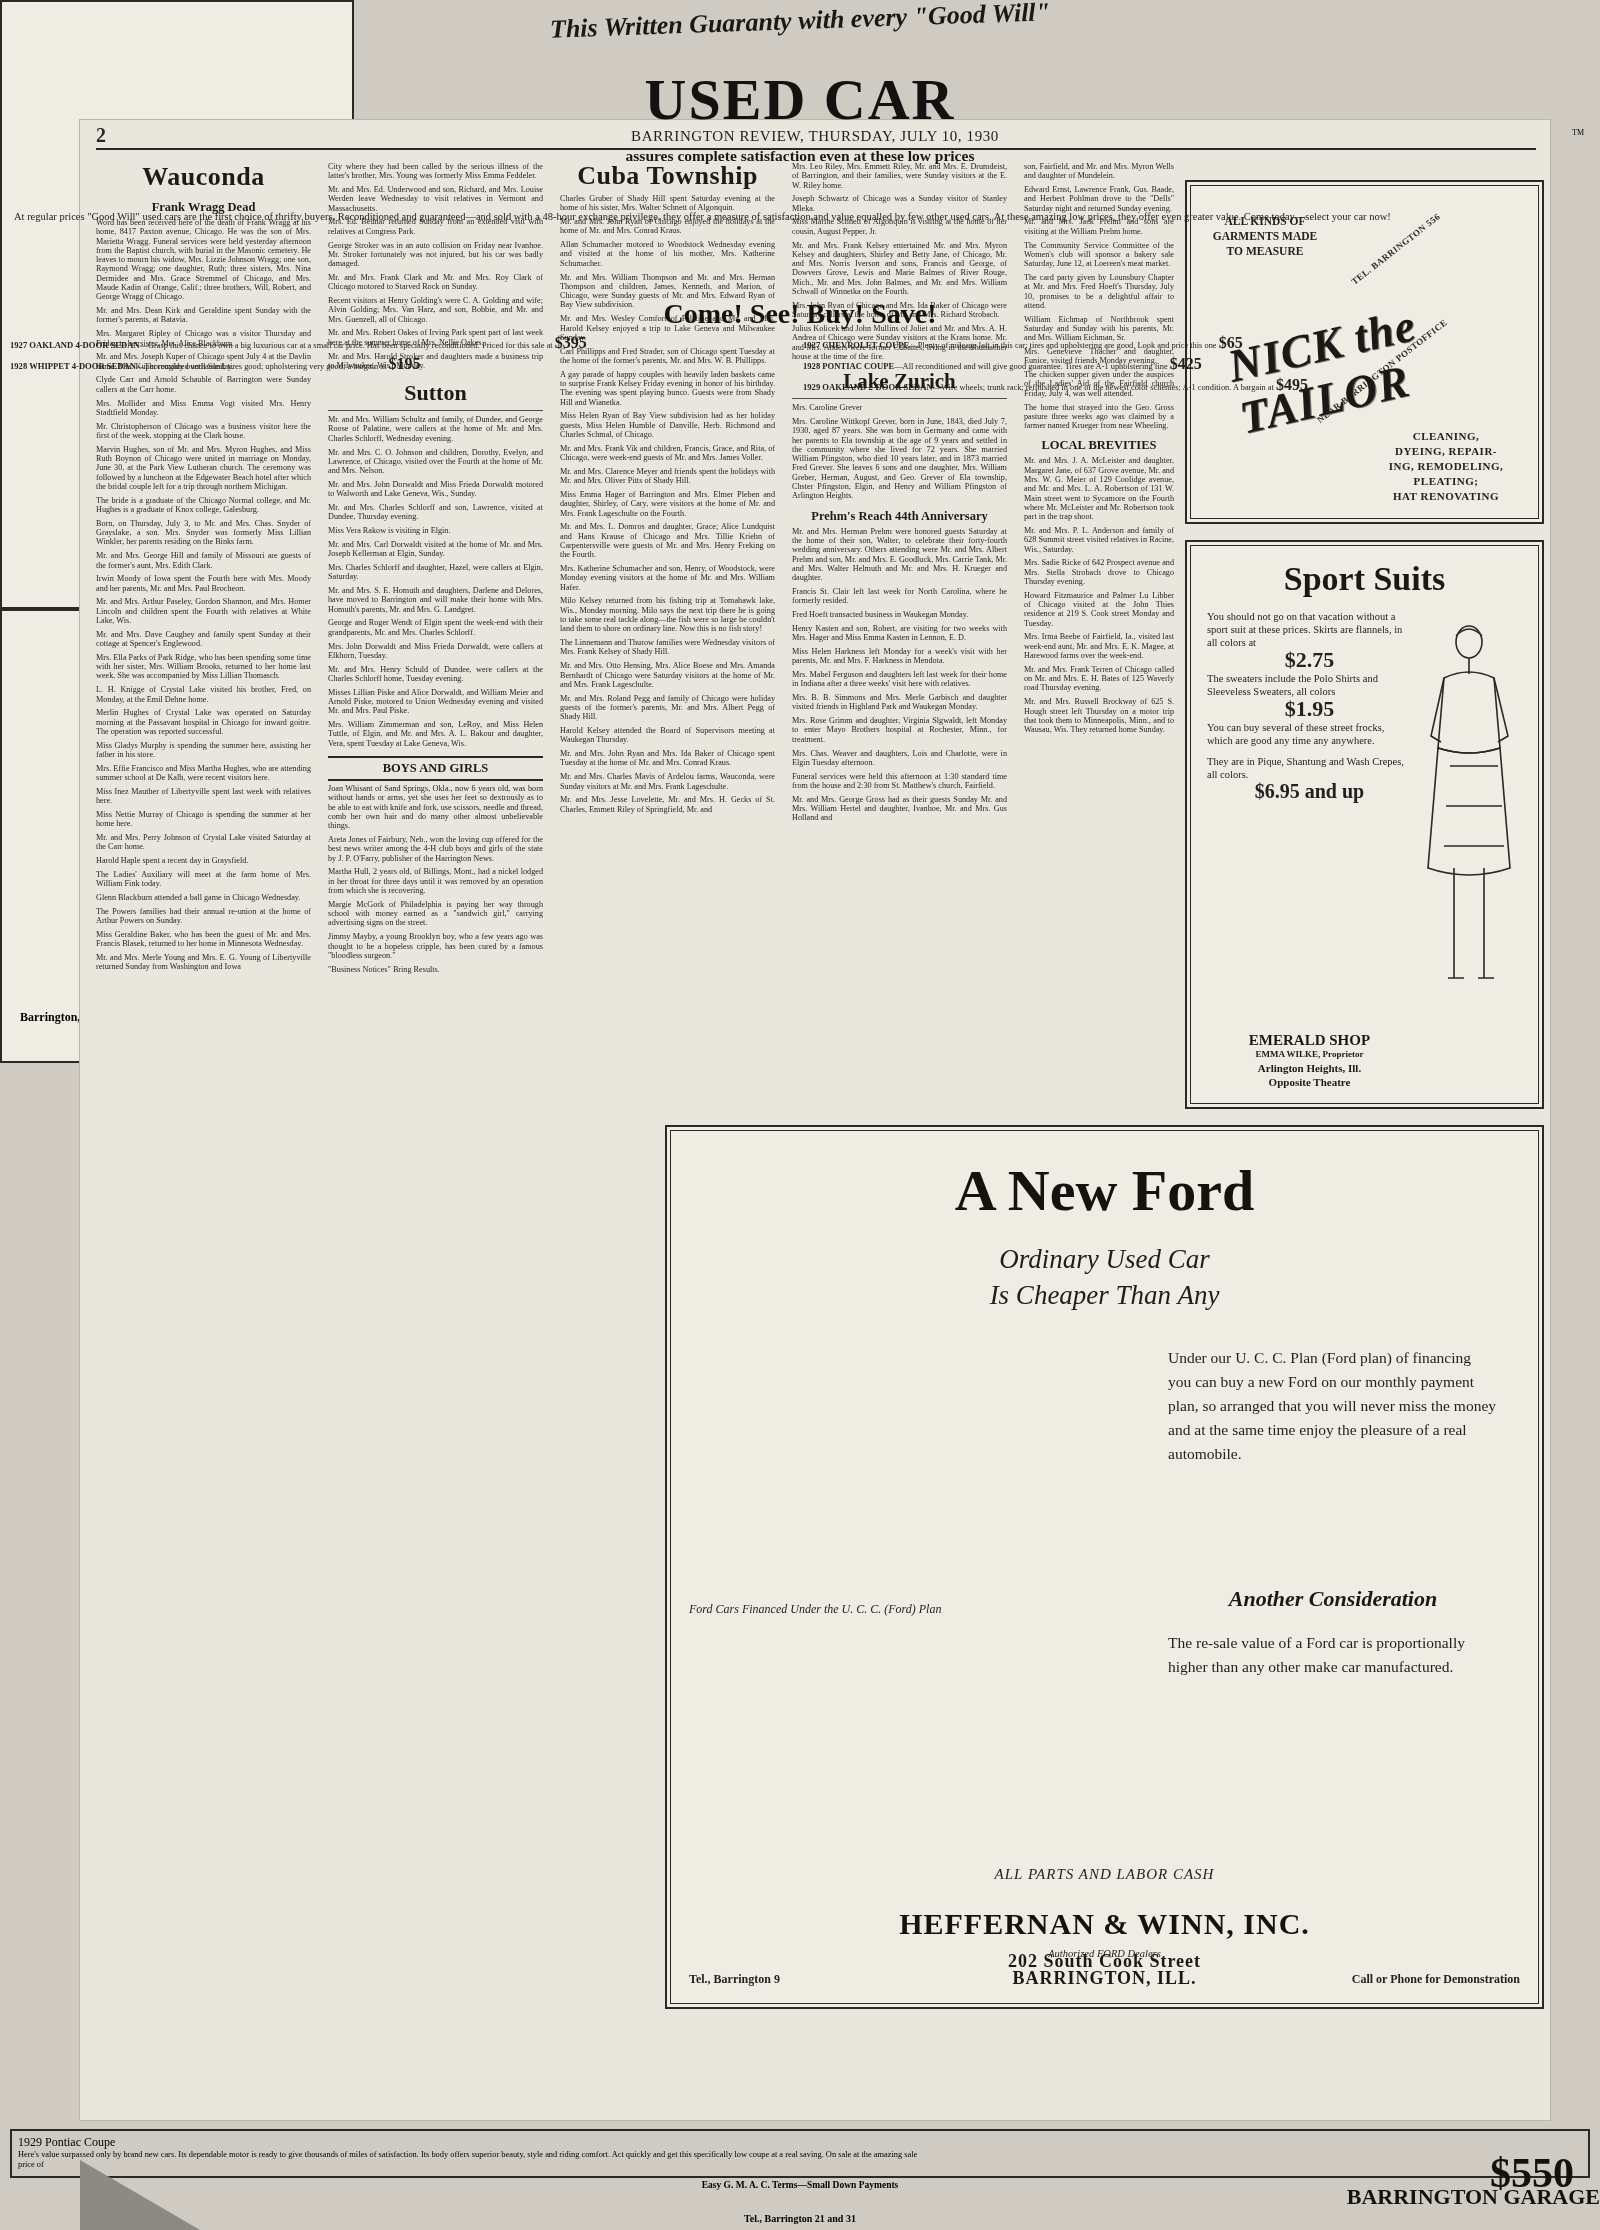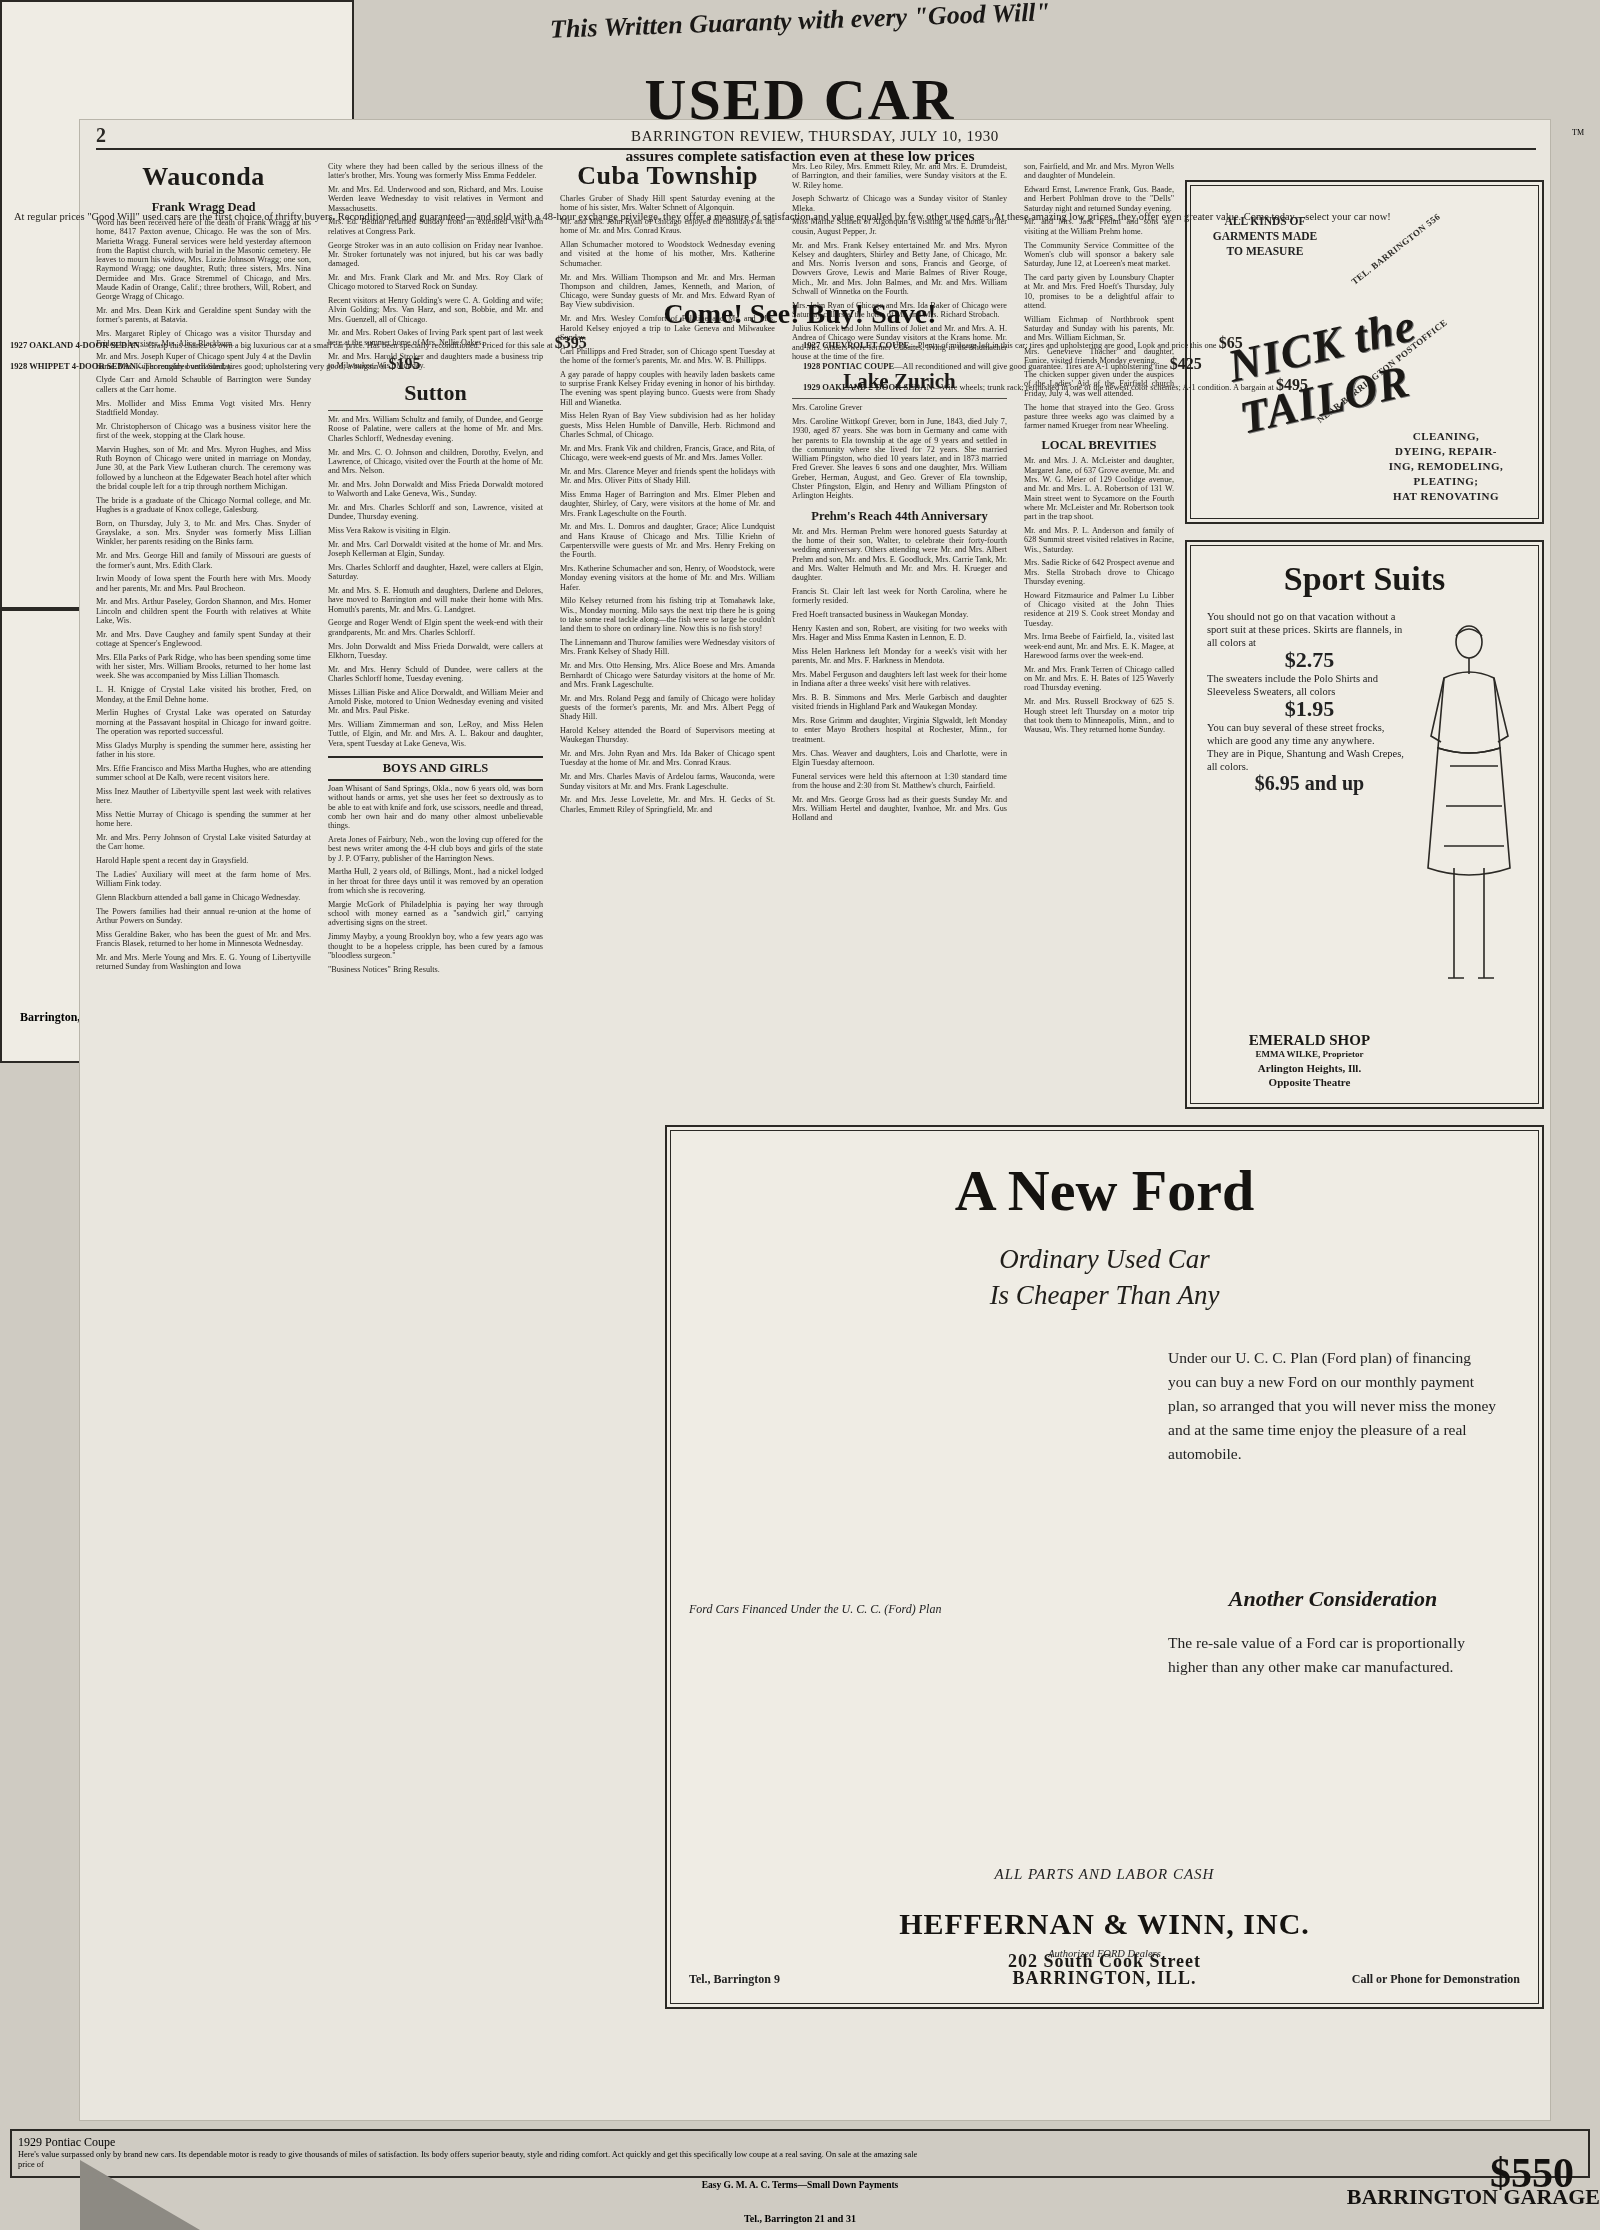--- a/index.html
+++ b/index.html
@@ -321,21 +321,21 @@
 
   <div class="ad" id="ad-sport">
     <div class="inner">
       <div class="sport-title">Sport Suits</div>
       <div class="sport-body">
         <div>You should not go on that vacation without a sport suit at these prices. Skirts are flannels, in all colors at</div>
         <div class="price">$2.75</div>
         <div>The sweaters include the Polo Shirts and Sleeveless Sweaters, all colors</div>
         <div class="price">$1.95</div>
         <div>You can buy several of these street frocks, which are good any time any anywhere.</div>
-        <div style="margin-top:0;">They are in Pique, Shantung and Wash Crepes, all colors.</div>
+        <div style="margin-top:8px;">They are in Pique, Shantung and Wash Crepes, all colors.</div>
         <div class="price" style="font-size:20px;">$6.95 and up</div>
       </div>
       <svg class="figure" viewBox="0 0 110 400">
         <g fill="none" stroke="#2b2925" stroke-width="1.6">
           <ellipse cx="55" cy="26" rx="13" ry="16"></ellipse>
           <path d="M42 20 q13 -14 26 0"></path>
           <path d="M55 42 v16"></path>
           <path d="M30 62 q25 -12 50 0 l6 70 q-31 10 -62 0 z"></path>
           <path d="M30 62 l-13 58 l10 6"></path>
           <path d="M80 62 l14 58 l-10 6"></path>

